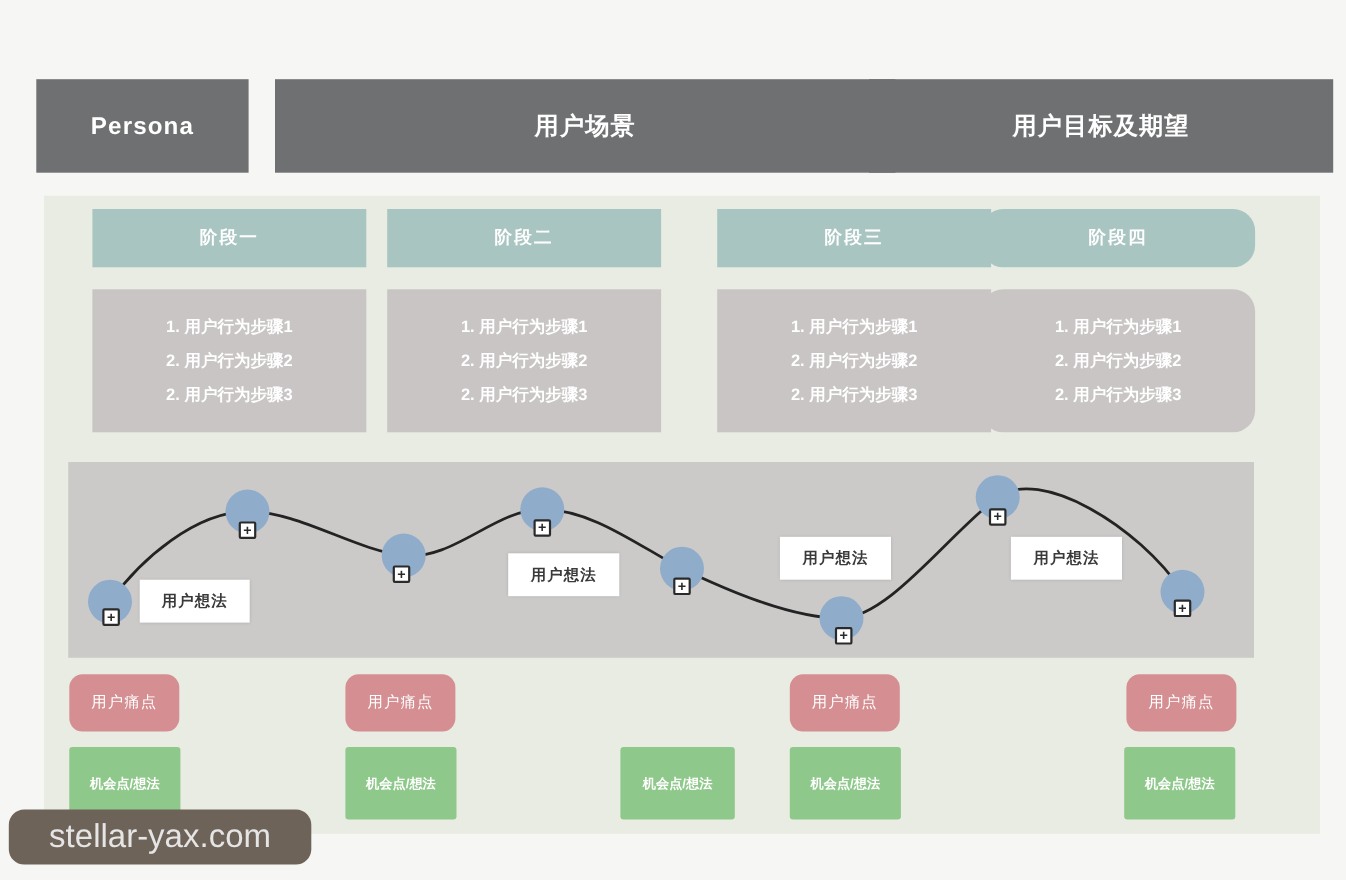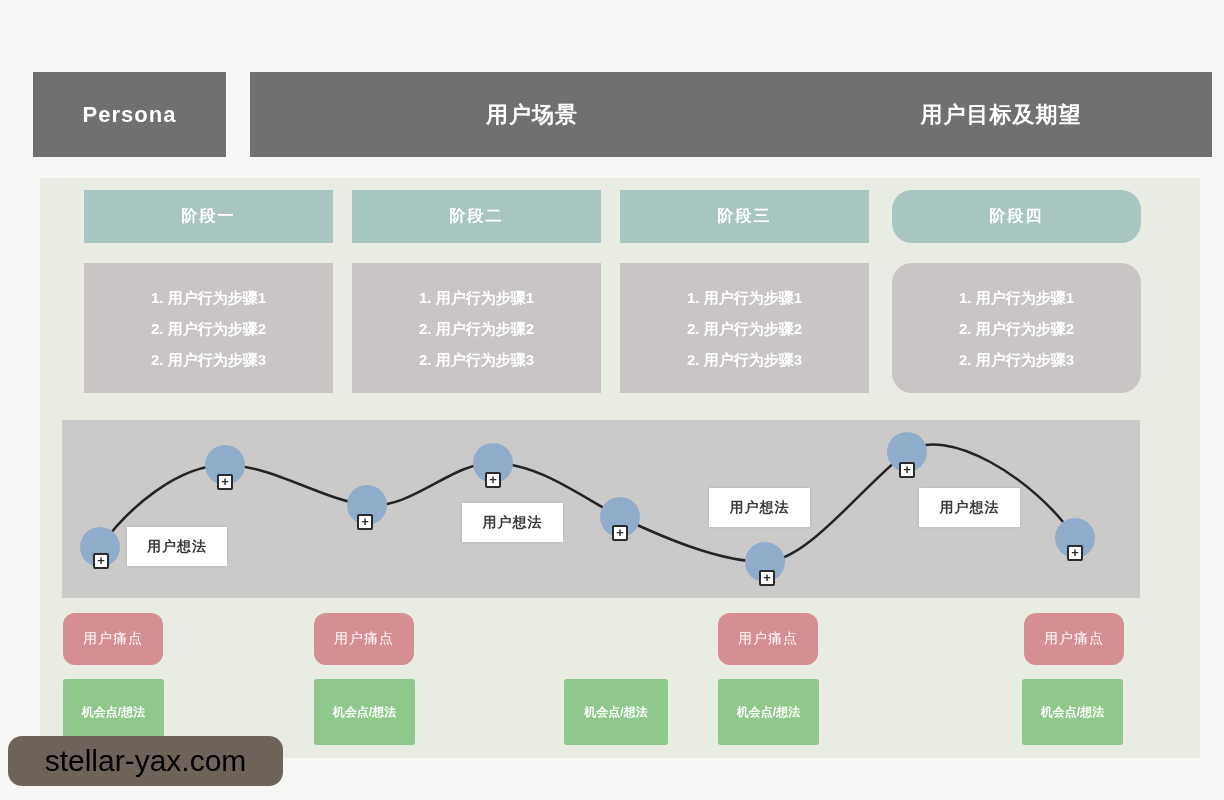--- a/index.html
+++ b/index.html
@@ -60,21 +60,21 @@
     font-size: 15px;
     font-weight: bold;
     line-height: 31px;
     top: 263px;
     height: 130px;
     width: 249px;
     text-align: left;
   }
   .col-1 { left: 64px; margin-left: 20px; }
   .col-2 { left: 352px; }
-  .col-3 { left: 620px; }
+  .col-3 { left: 652px; }
   .col-4 { left: 892px; border-radius: 20px; }
 
   
   .band {
     left: 62px; top: 420px;
     width: 1078px; height: 178px;
     background: #cccac9;
   }
   svg.curve { left: 0; top: 0; width: 1224px; height: 800px; pointer-events: none; }
 
@@ -135,21 +135,21 @@
     top: 679px;
     height: 66px;
     width: 101px;
   }
 
   
   .watermark {
     left: 8px; top: 736px;
     width: 275px; height: 50px;
     background: #6e6359;
-    color: #000000;
+    color: #e5e5e5;
     border-radius: 14px;
     display: flex;
     align-items: center;
     justify-content: center;
     font-size: 30px;
     font-weight: normal;
   }
 </style>
 </head>
 <body>

